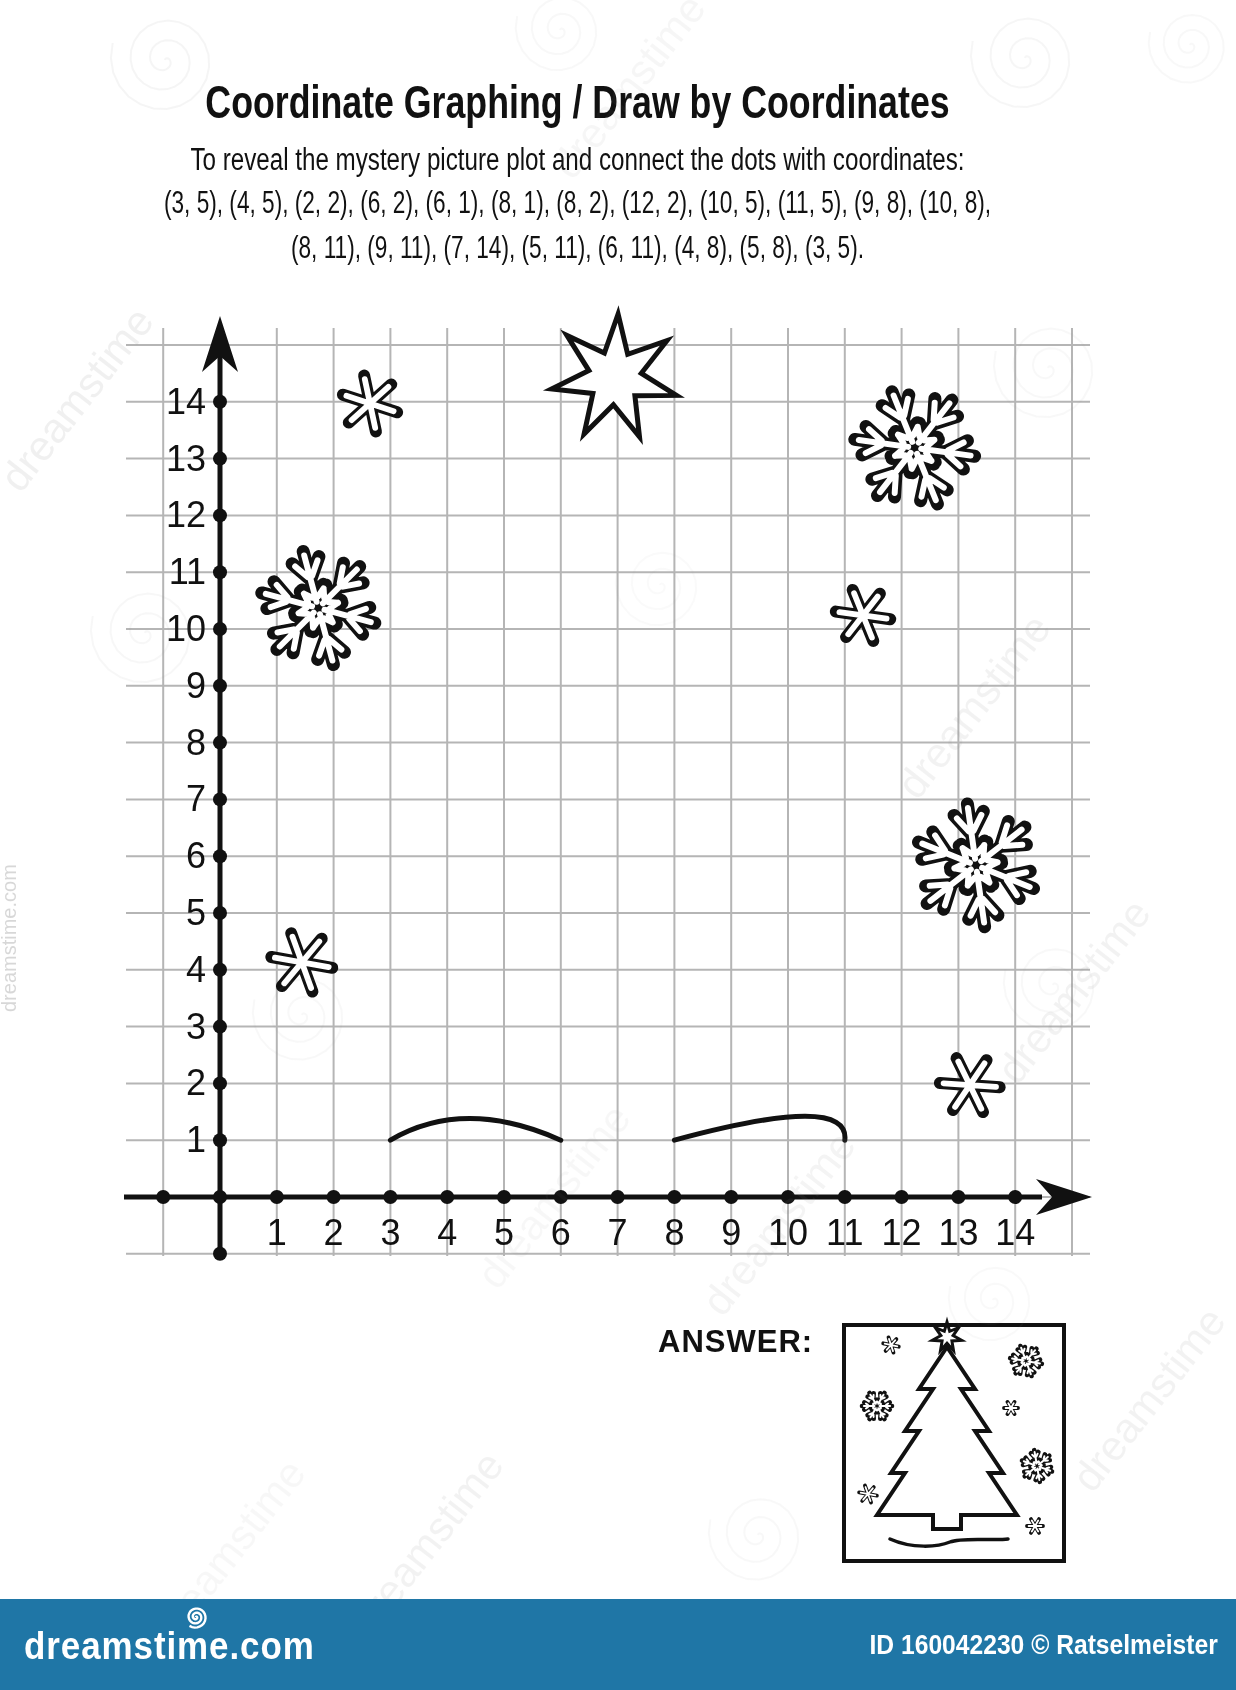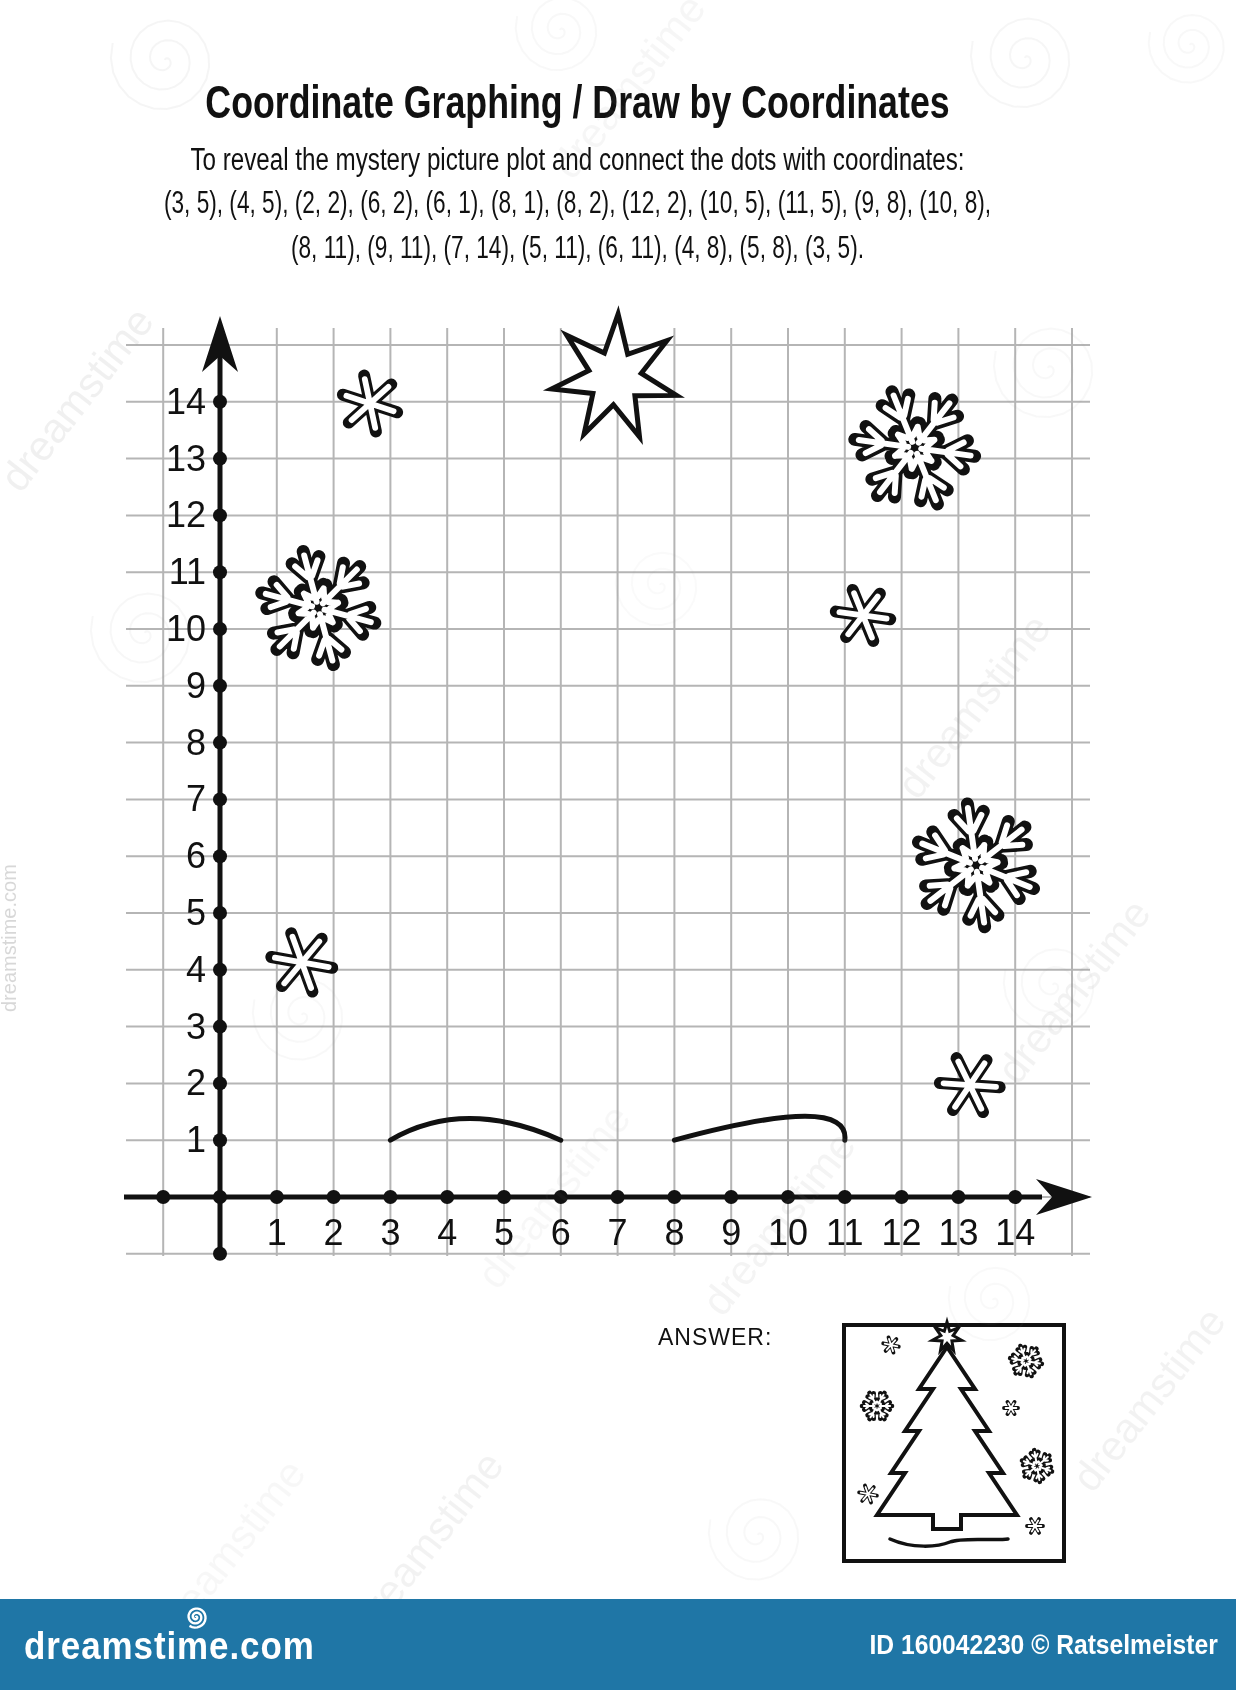--- a/index.html
+++ b/index.html
@@ -9,21 +9,21 @@
   .title{position:absolute;top:74px;width:100%;text-align:center;font-size:47px;font-weight:bold;
          transform:scaleX(.76);white-space:nowrap;}
   .sub{position:absolute;top:142px;width:100%;text-align:center;font-size:31px;
        transform:scaleX(.78);white-space:nowrap;}
   .c1{position:absolute;top:185px;width:100%;text-align:center;font-size:31px;
       transform:scaleX(.73);white-space:nowrap;}
   .c2{position:absolute;top:230px;width:100%;text-align:center;font-size:31px;
       transform:scaleX(.73);white-space:nowrap;}
   #plot{position:absolute;left:0;top:0;}
   #wm{position:absolute;left:0;top:0;pointer-events:none;}
-  .answer-label{position:absolute;left:658px;top:1324px;font-size:23px;font-weight:normal;letter-spacing:1px;text-align:right;}
+  .answer-label{position:absolute;left:658px;top:1324px;font-size:31px;font-weight:bold;letter-spacing:1px;text-align:right;}
   .answer-box{position:absolute;left:842px;top:1323px;width:216px;height:232px;border:4px solid #111;}
   #ans{position:absolute;left:0;top:0;overflow:visible;}
   .bar{position:absolute;left:0;top:1599px;width:1236px;height:91px;background:#1f76a6;}
   .logo{position:absolute;left:24px;top:50%;transform:translateY(-46%) scaleX(.92);transform-origin:left center;
         font-size:38px;font-weight:bold;color:#fff;letter-spacing:1px;white-space:nowrap;}
   .logo-spiral{position:absolute;left:183px;top:5px;}
   .credit{position:absolute;right:18px;top:50%;transform:translateY(-50%) scaleX(.88);transform-origin:right center;
         font-size:28px;font-weight:bold;color:#fff;white-space:nowrap;}
 </style>
 </head>

